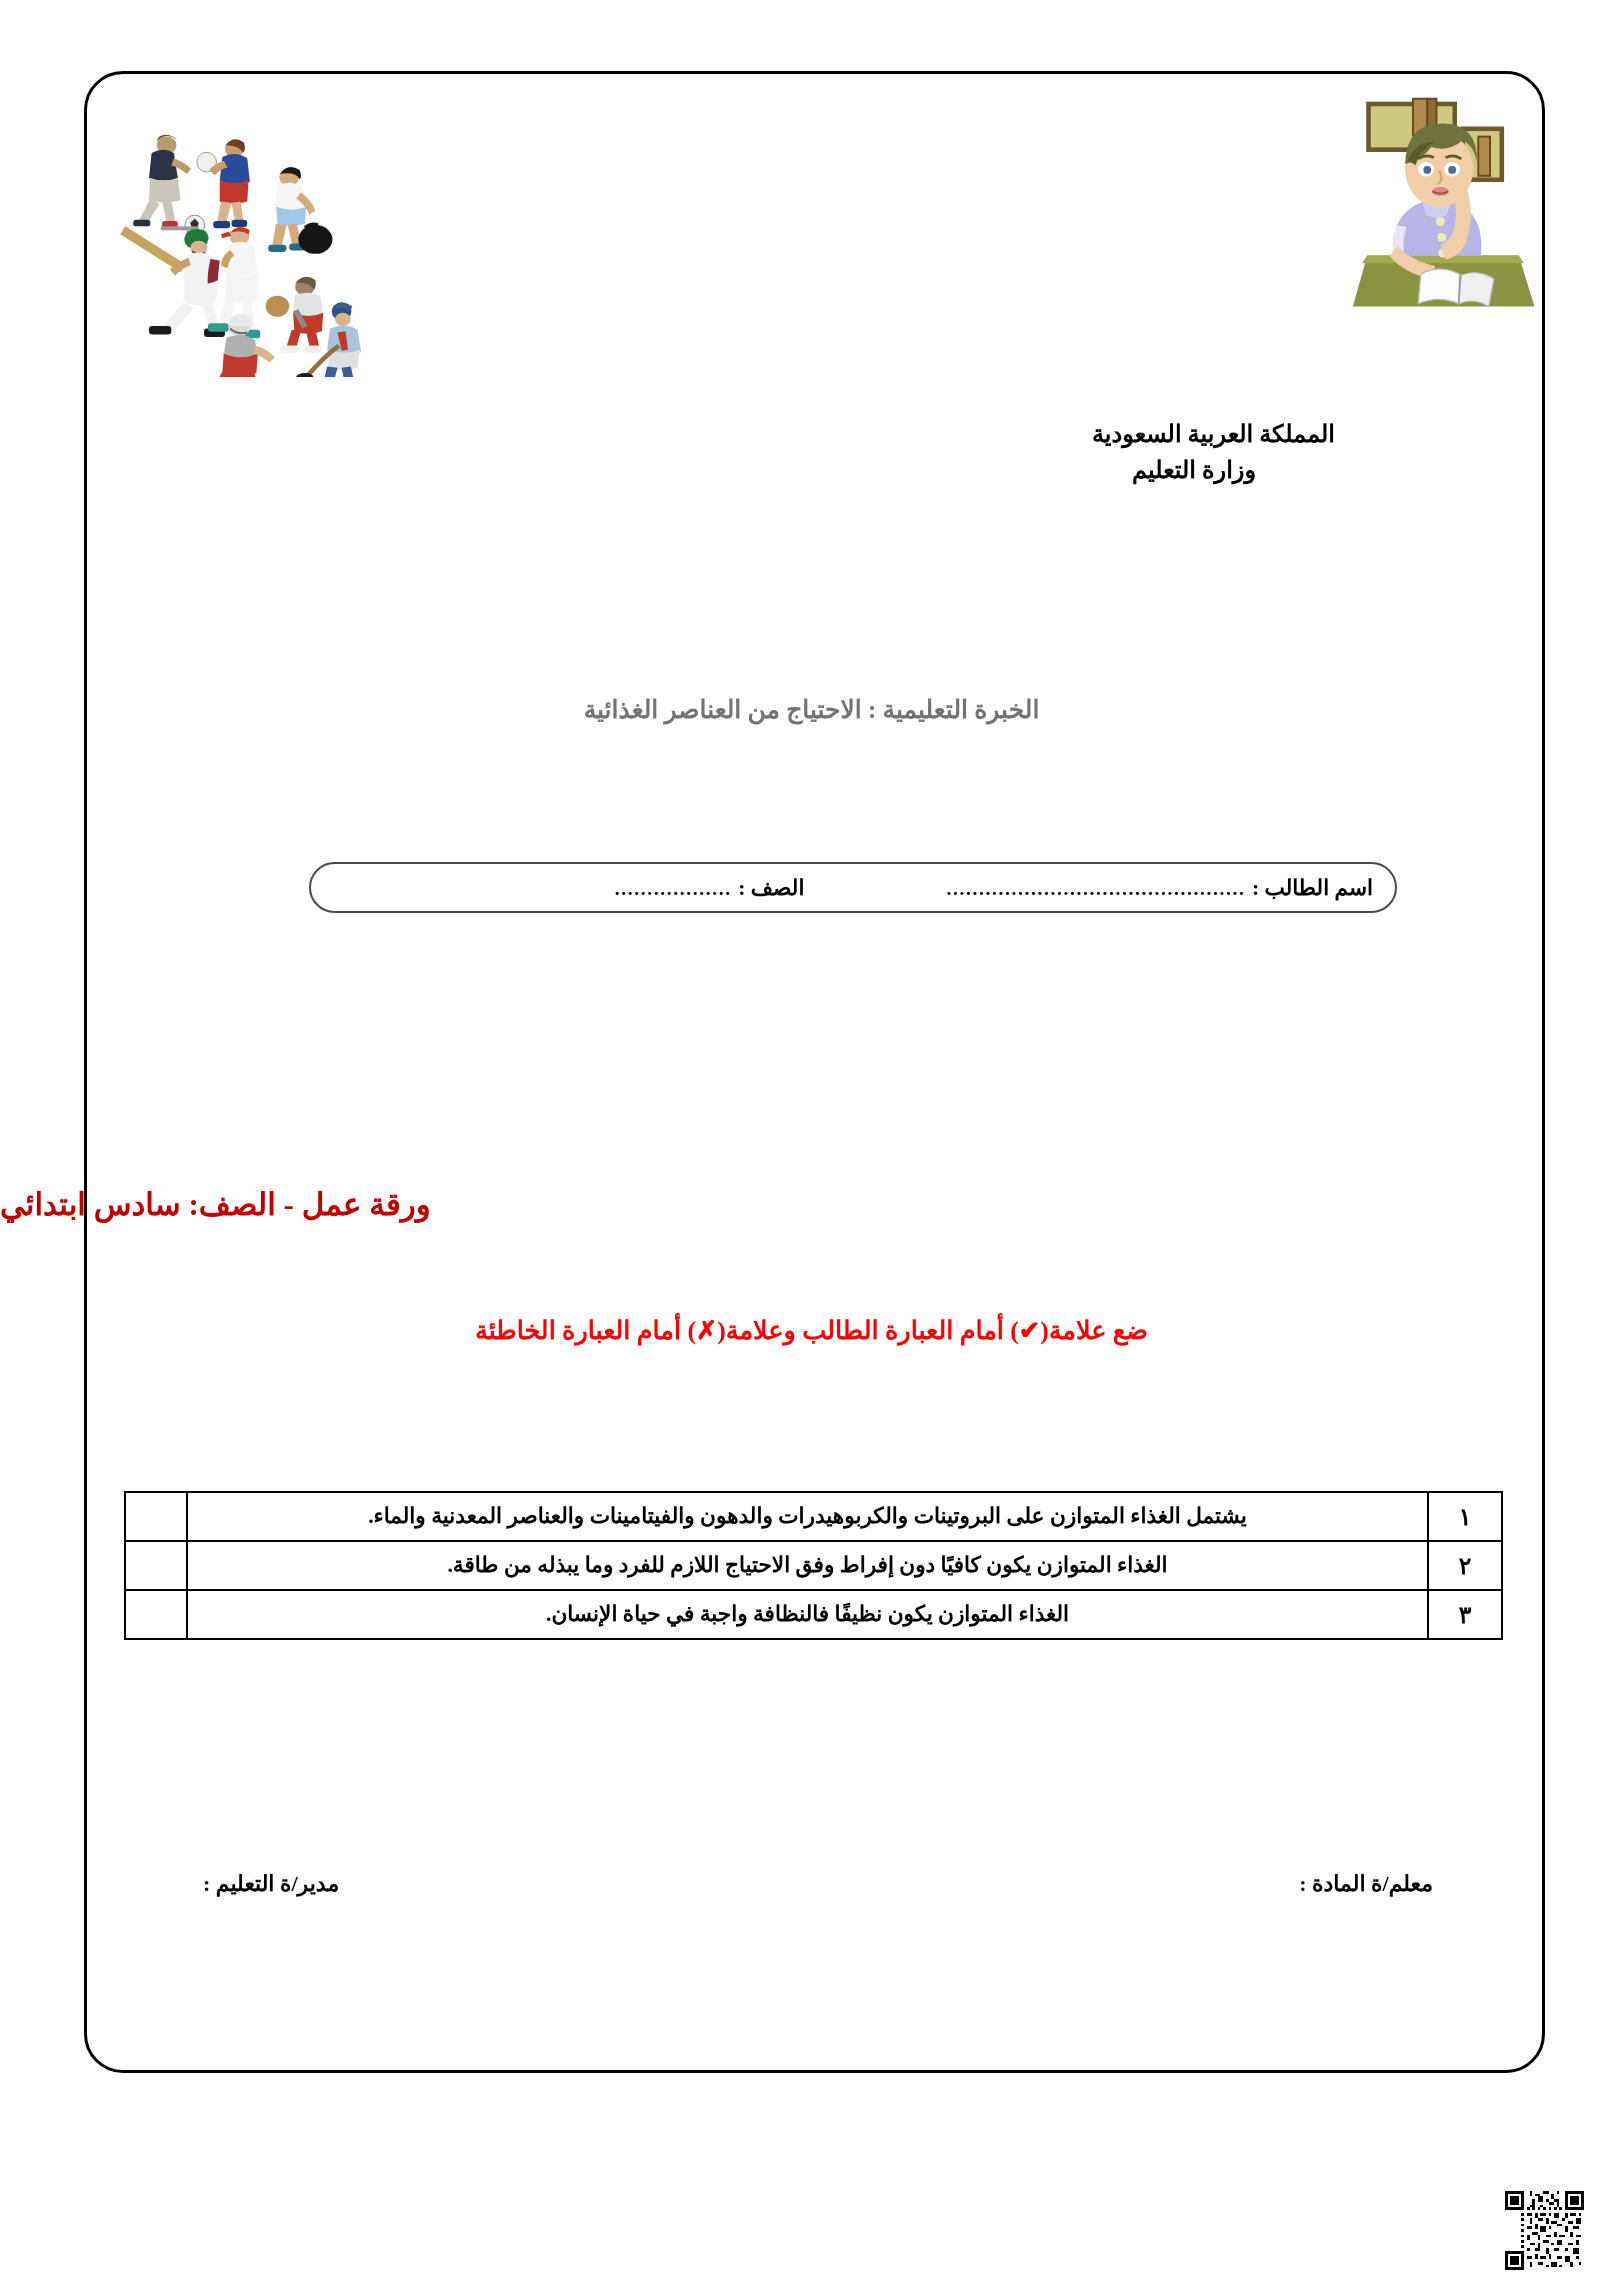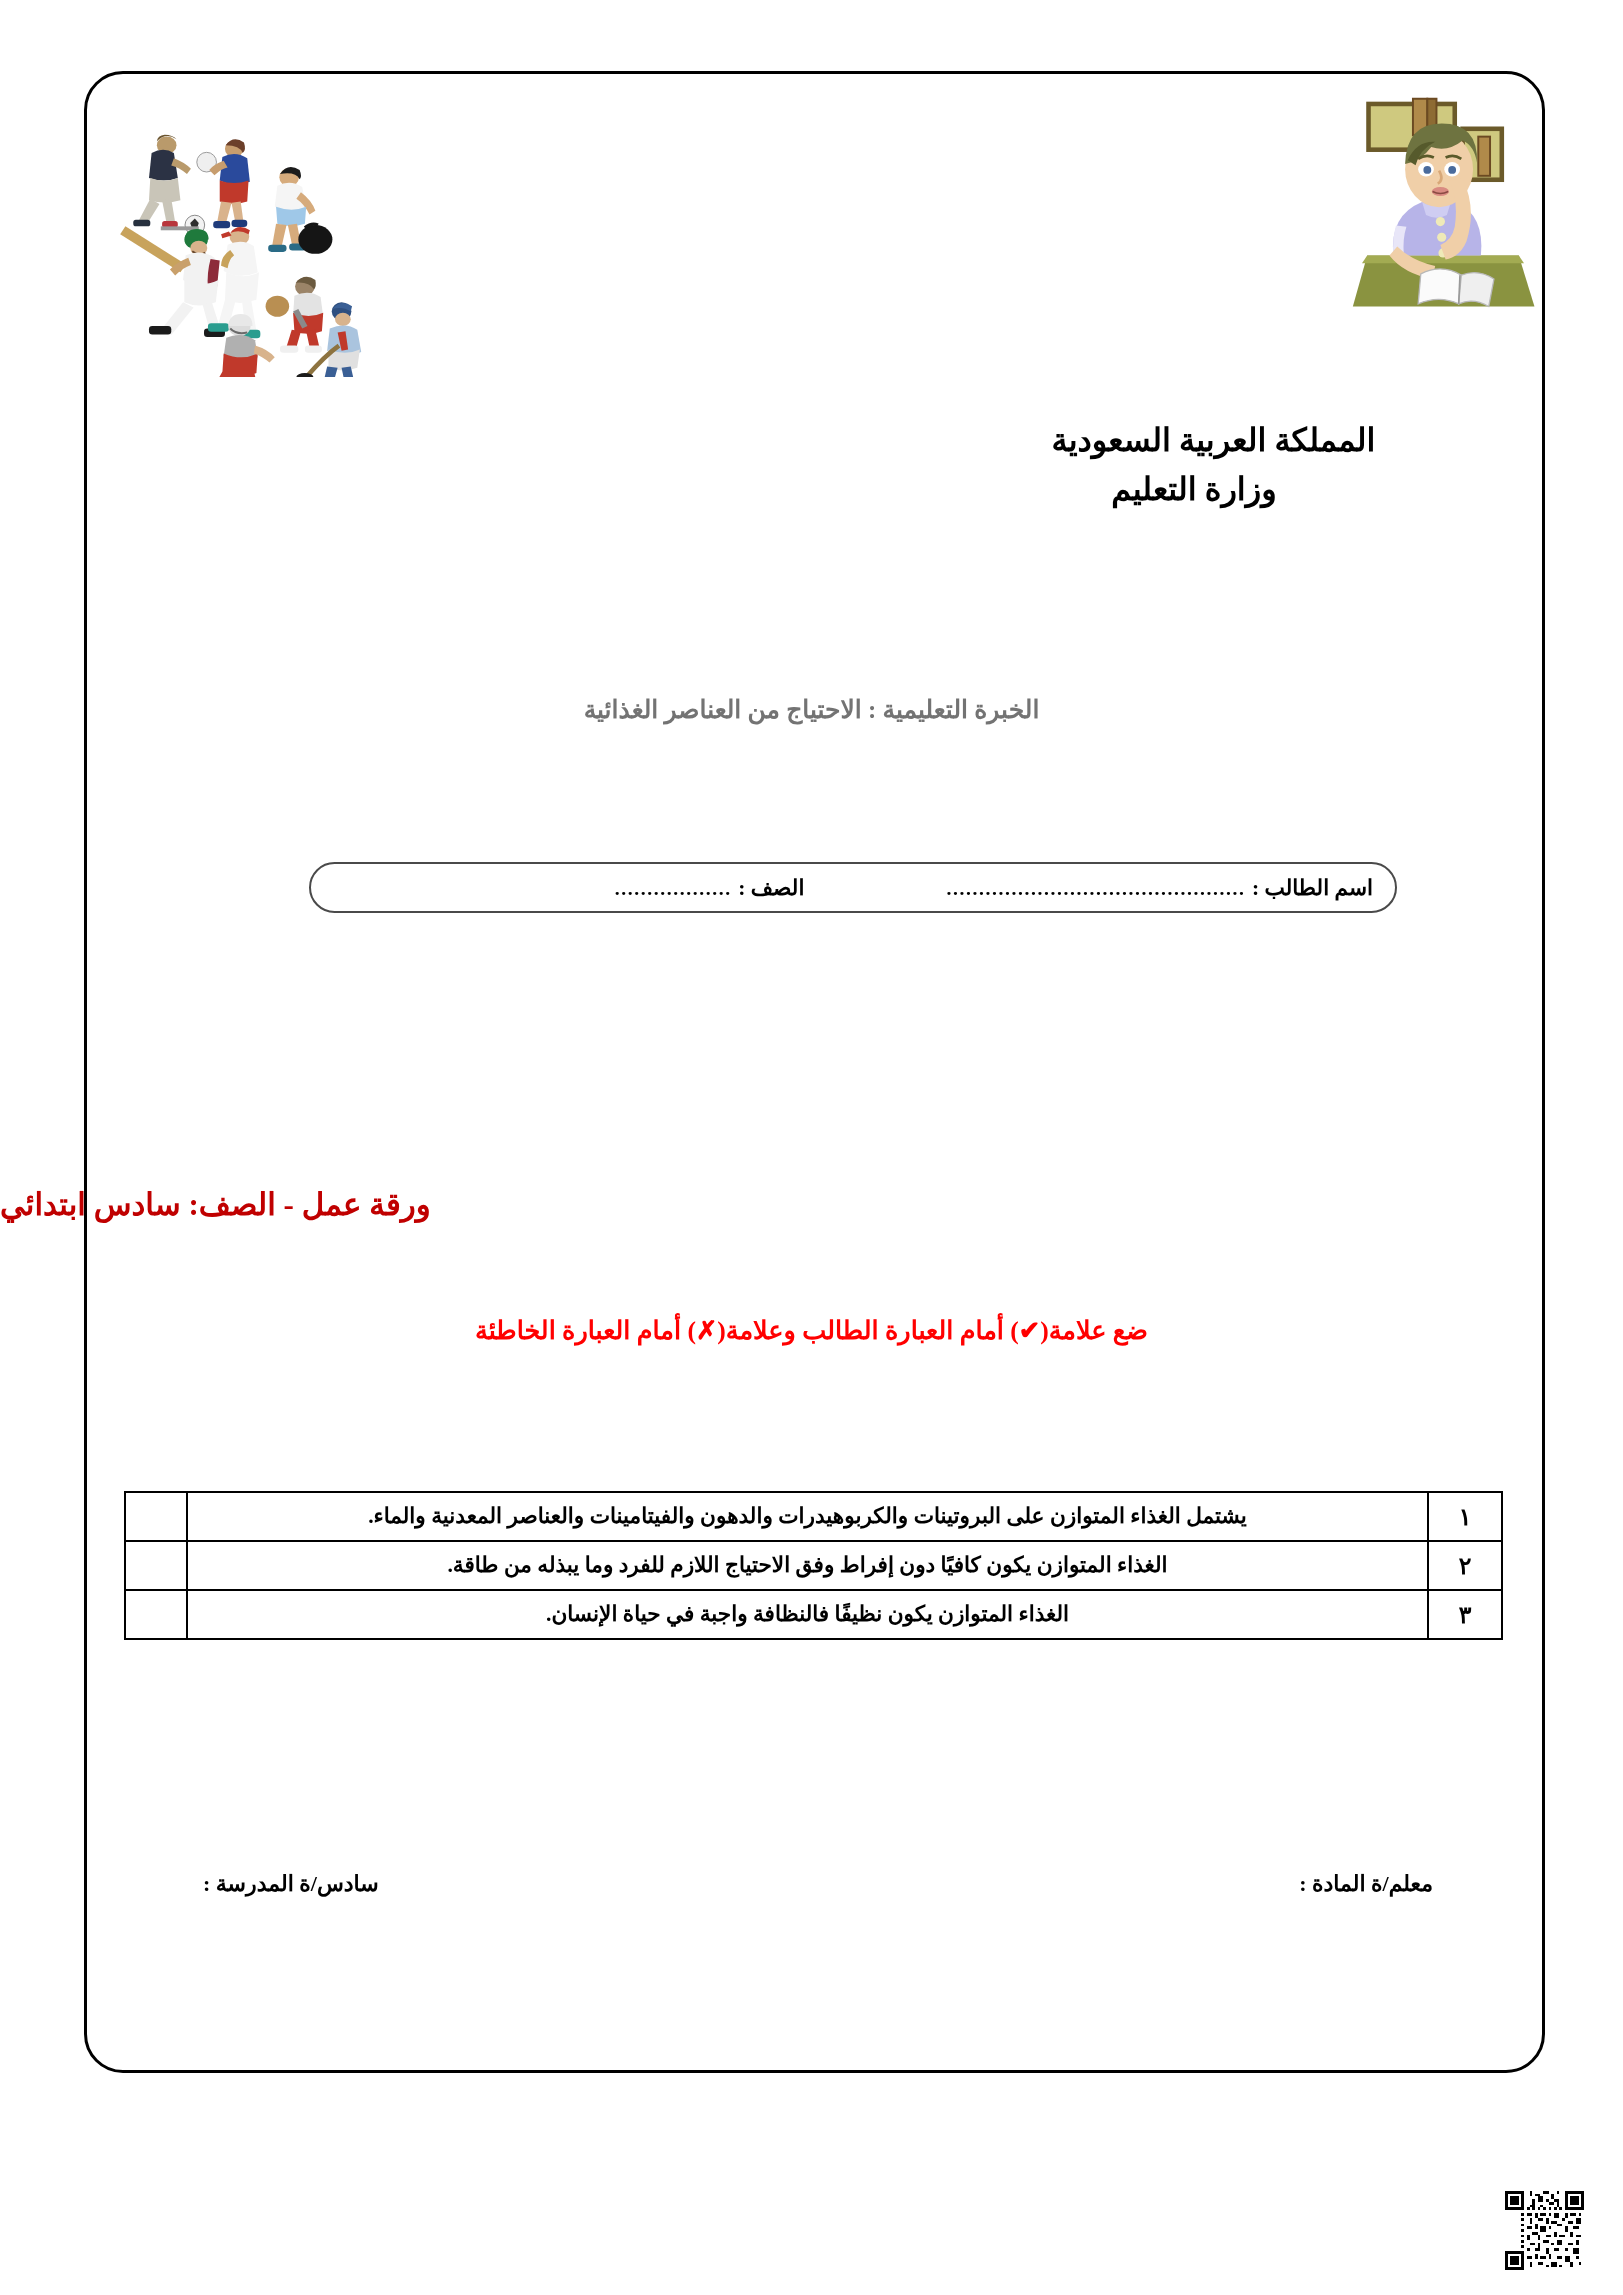--- a/index.html
+++ b/index.html
@@ -51,21 +51,21 @@
   
   .ministry-block {
     position: absolute;
     right: 115px;
     top: 416px;
     width: 589px;
     text-align: center;
     direction: rtl;
   }
   .ministry-line {
-    font-size: 32px;
+    font-size: 24px;
     font-weight: 600;
     color: #000000;
     line-height: 1.52;
     letter-spacing: 0.3px;
   }
   .ministry-line.l2 { padding-right: 39px; }
   .ministry-line.l3 { padding-right: 151px; }
 
   
   .experience-title {
@@ -405,21 +405,21 @@
     <tr>
       <td class="col-number">٣</td>
       <td class="col-statement">الغذاء المتوازن يكون نظيفًا فالنظافة واجبة في حياة الإنسان.</td>
       <td class="col-answer"></td>
     </tr>
   </tbody>
 </table>
 
 <div class="footer-signatures">
   <span>معلم/ة المادة :</span>
-  <span>سادس/ة المدرسة :</span>
+  <span>مدير/ة التعليم :</span>
 </div>
 
 <div class="qr-code">
   <svg viewBox="0 0 29 29" xmlns="http://www.w3.org/2000/svg" shape-rendering="crispEdges">
     <rect width="29" height="29" fill="#ffffff"></rect>
     <g fill="#000000">
 
       <rect x="0" y="0" width="7" height="1"></rect>
         <rect x="0" y="6" width="7" height="1"></rect>
       <rect x="0" y="0" width="1" height="7"></rect>

